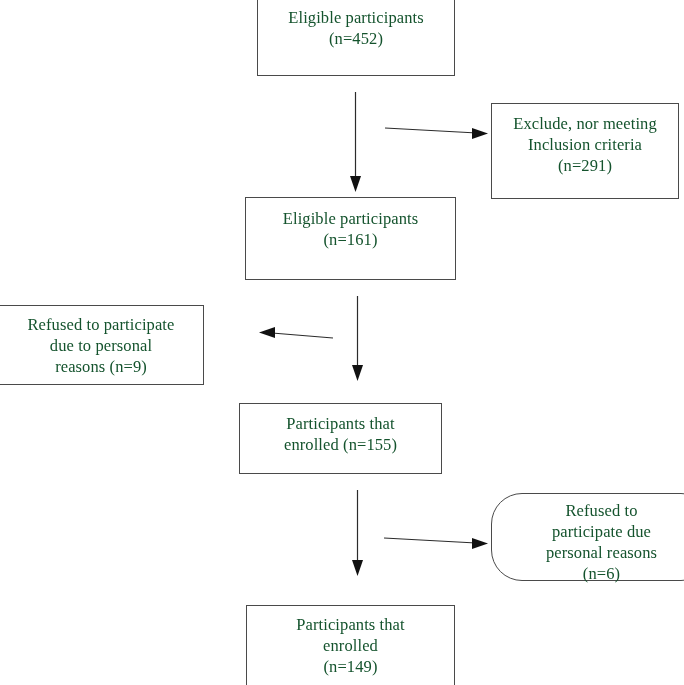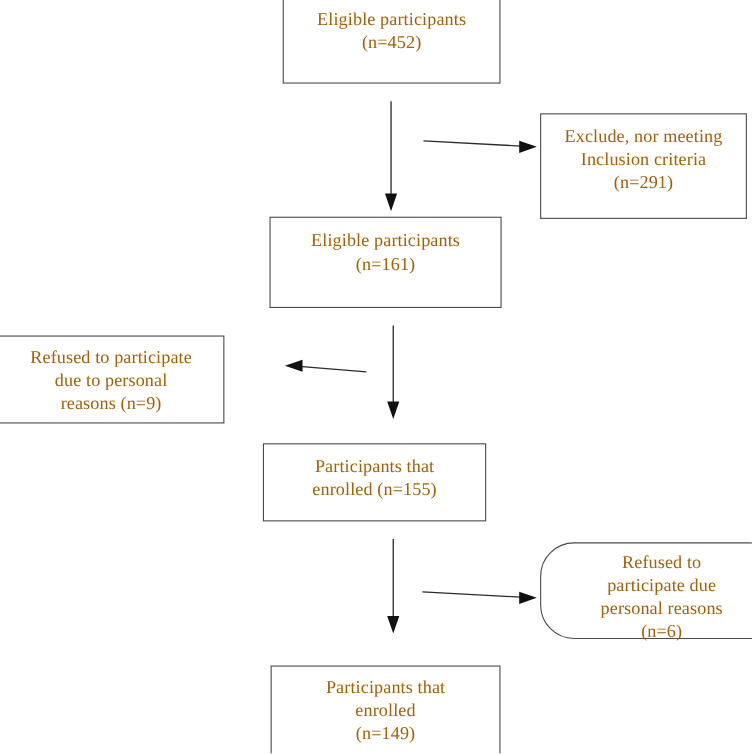--- a/index.html
+++ b/index.html
@@ -7,21 +7,21 @@
     padding: 0;
     background: #ffffff;
   }
   #canvas {
     position: relative;
     width: 684px;
     height: 685px;
     background: #ffffff;
     overflow: hidden;
     font-family: "Liberation Serif", "DejaVu Serif", serif;
-    color: #a16207;
+    color: #14532d;
   }
   .node {
     position: absolute;
     box-sizing: border-box;
     border: 1px solid #4a4a4a;
     background: #ffffff;
     display: flex;
     align-items: flex-start;
     justify-content: center;
     padding-top: 8px;

